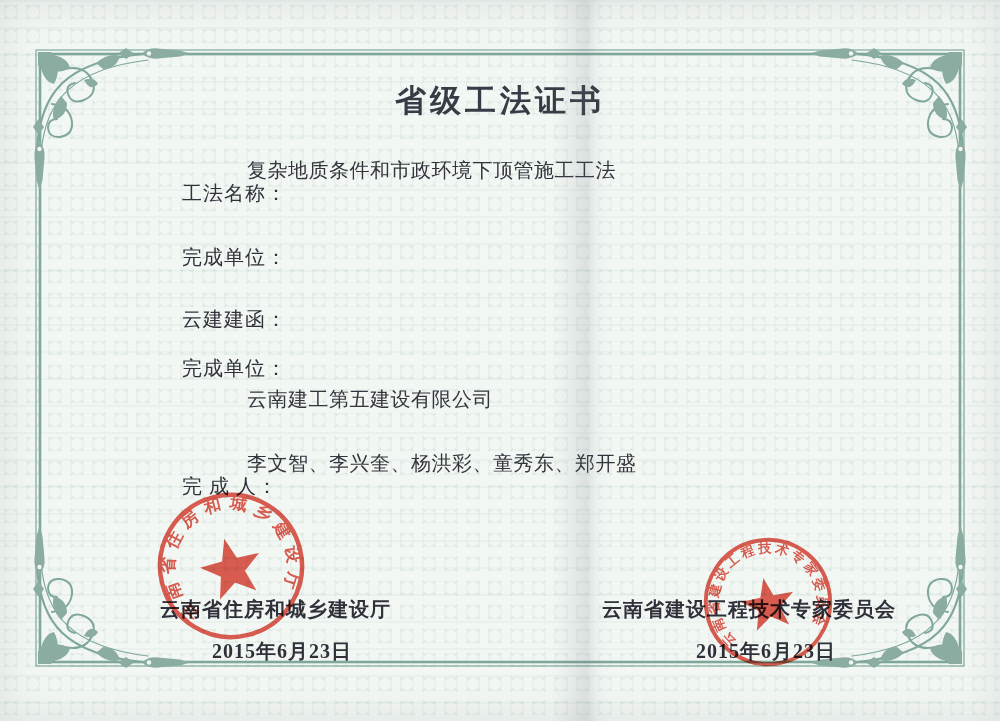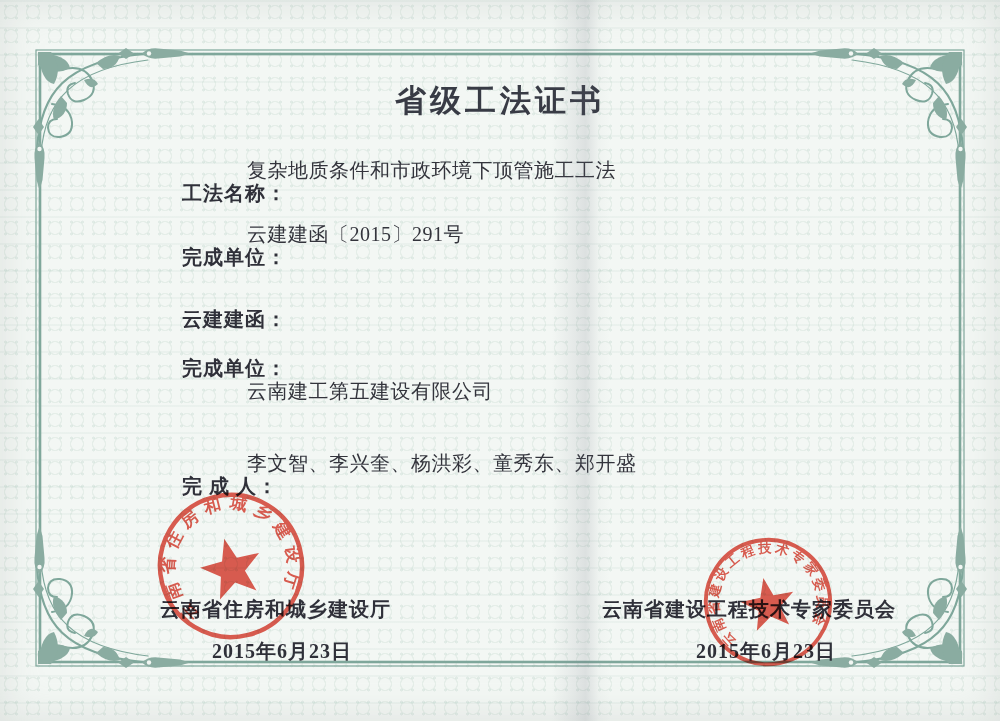--- a/index.html
+++ b/index.html
@@ -23,23 +23,23 @@
     background:linear-gradient(90deg, rgba(100,105,120,0) 0%, rgba(100,105,120,0.10) 40%, rgba(100,105,120,0.16) 58%, rgba(100,105,120,0.03) 80%, rgba(100,105,120,0) 100%);
     pointer-events:none;
   }
   svg.frame{position:absolute;top:0;left:0;}
   .title{
     position:absolute;top:80px;left:0;width:1000px;
     text-align:center;font-size:31px;font-weight:bold;letter-spacing:4px;
     color:#383b45;
   }
   .row{position:absolute;left:162px;font-size:20px;white-space:pre;}
-  .row .lbl{font-weight:bold;letter-spacing:1px;color:#2f3039;}
+  .row .lbl{font-weight:normal;letter-spacing:1px;color:#2f3039;}
   .row .val{position:absolute;left:85px;top:0;font-weight:normal;letter-spacing:0.5px;white-space:pre;color:#33343c;}
-  .val .l2{display:block;}
+  .val .l2{display:block;margin-top:8px;}
   .sig{position:absolute;font-size:20px;font-weight:bold;letter-spacing:1px;color:#2f3039;white-space:pre;}
   .sig.date{font-weight:bold;letter-spacing:1px;}
   svg.seal{position:absolute;mix-blend-mode:multiply;opacity:0.82;}
   .seal-text{font-family:"Liberation Serif","DejaVu Serif",serif;font-weight:bold;}
 </style>
 </head>
 <body>
 
 <div class="certificate">
 
@@ -87,21 +87,20 @@
 
   <div class="title">省级工法证书</div>
 
   <div class="row" style="top:157px;">
     <span class="lbl">工法名称：</span>
     <span class="val">复杂地质条件和市政环境下顶管施工工法</span>
   </div>
 
   <div class="row" style="top:221px;">
     <span class="lbl">完成单位：</span>
-    <span class="val">云建建函〔2015〕291号</span>
   </div>
 
   <div class="row" style="top:283px;">
     <span class="lbl">云建建函：</span>
   </div>
 
   <div class="row" style="top:332px;">
     <span class="lbl">完成单位：</span>
     <span class="val">
       <span class="l2">云南建工第五建设有限公司</span>

